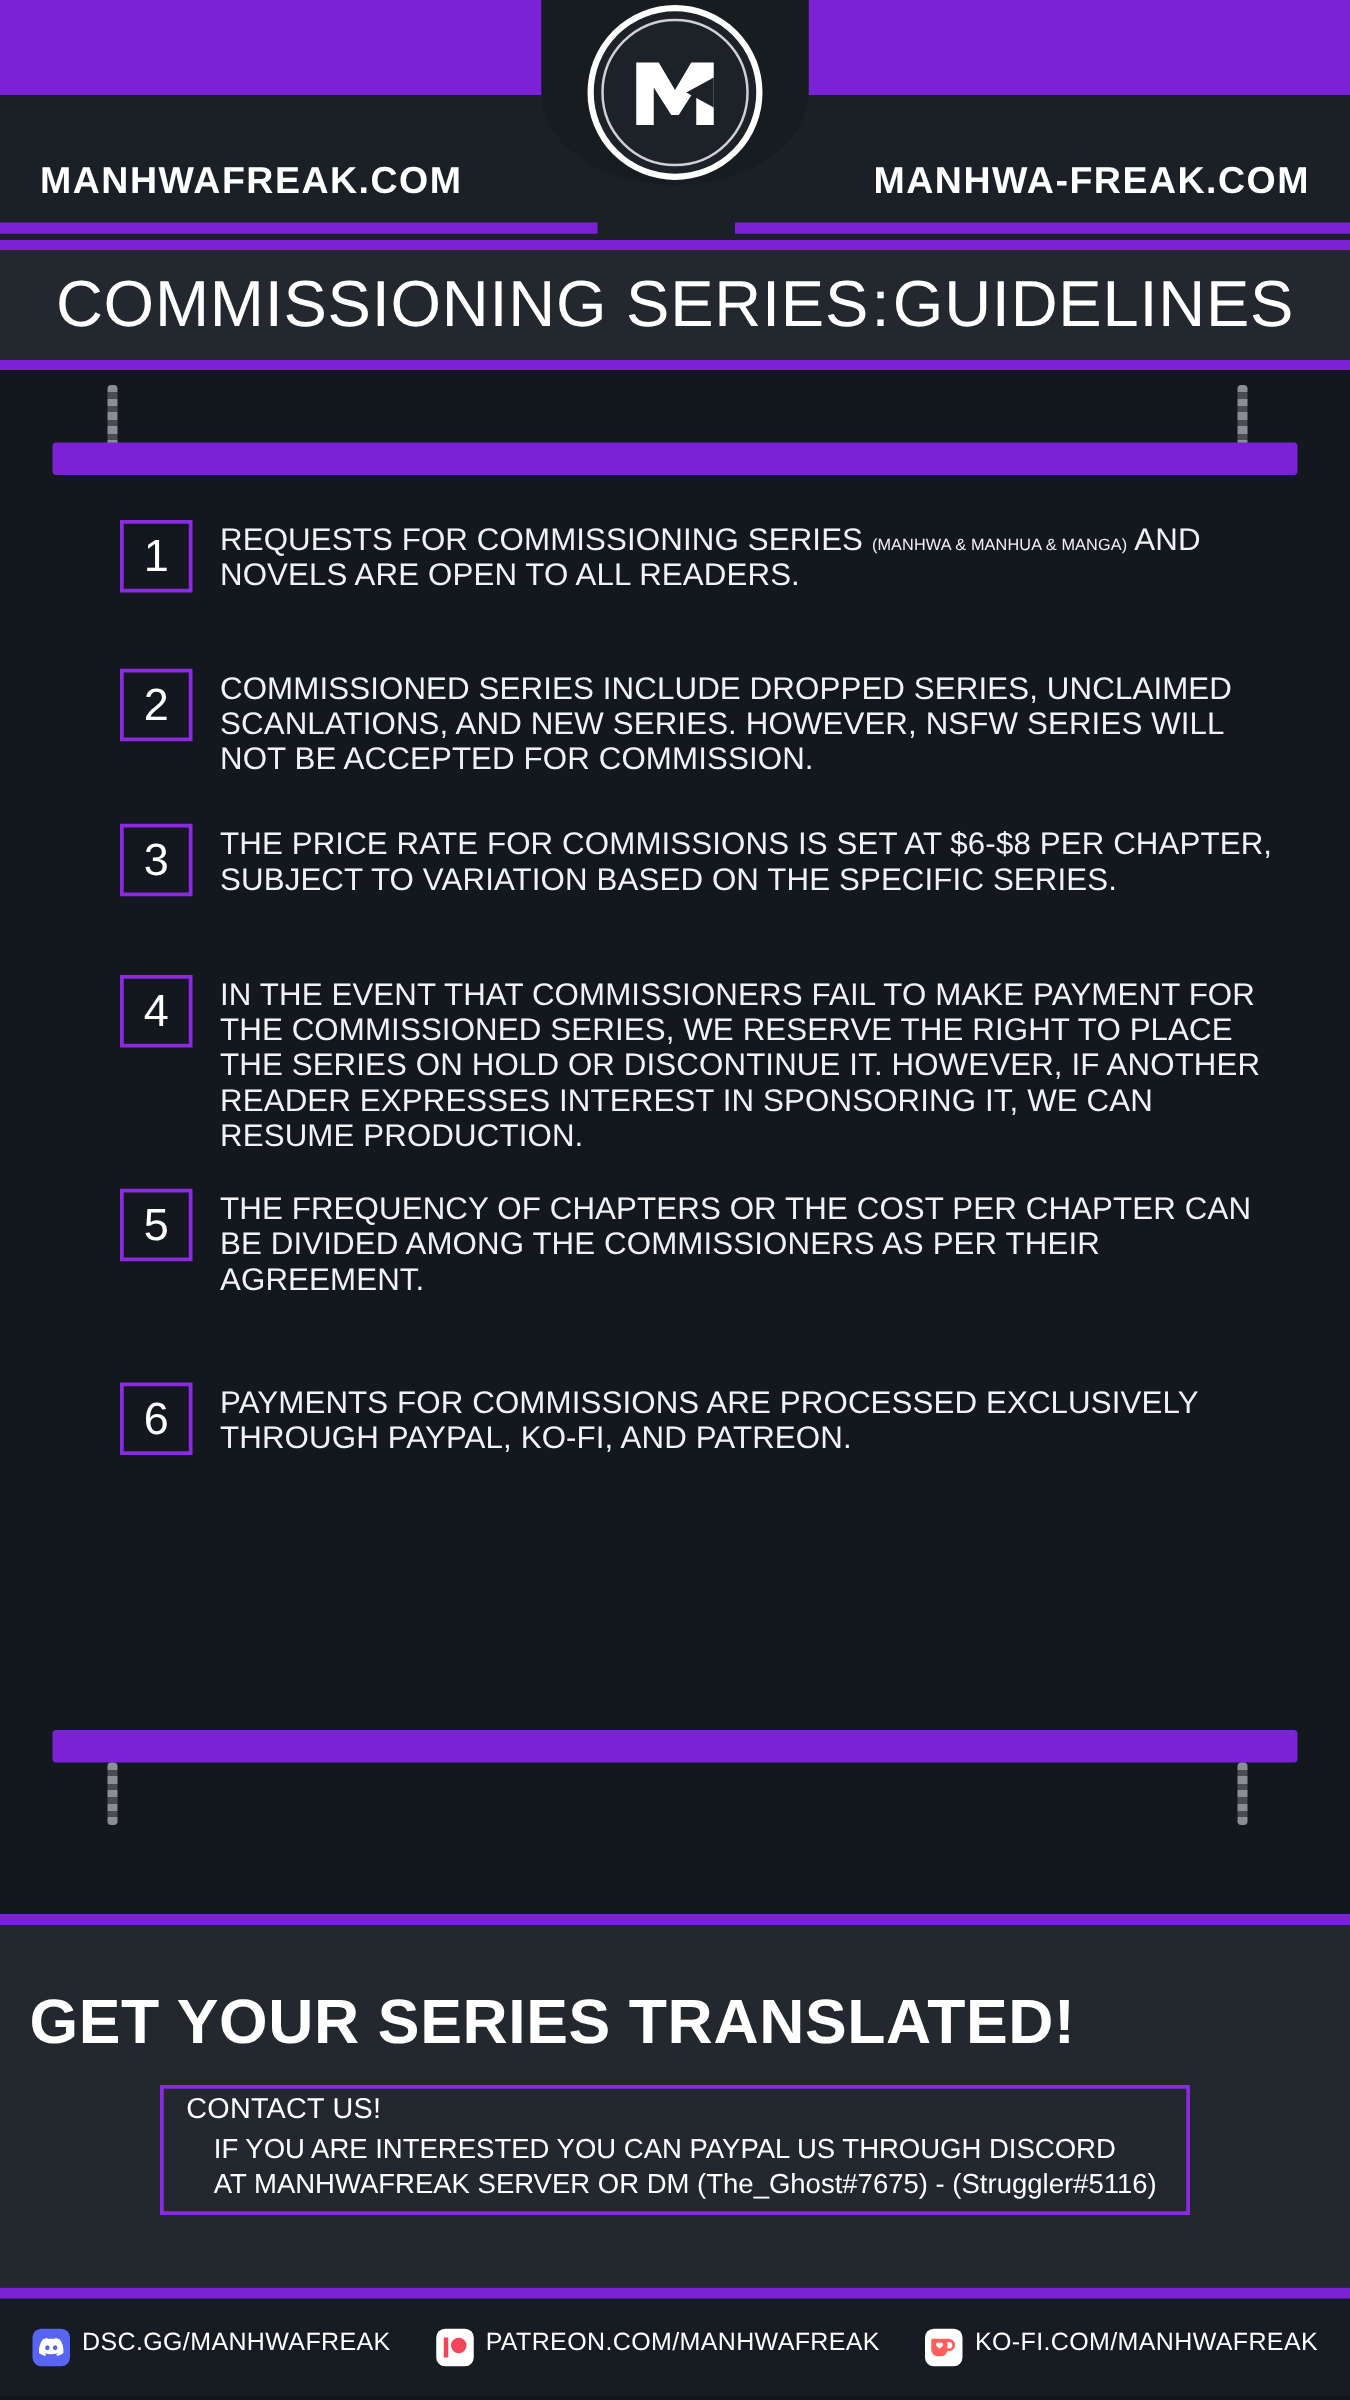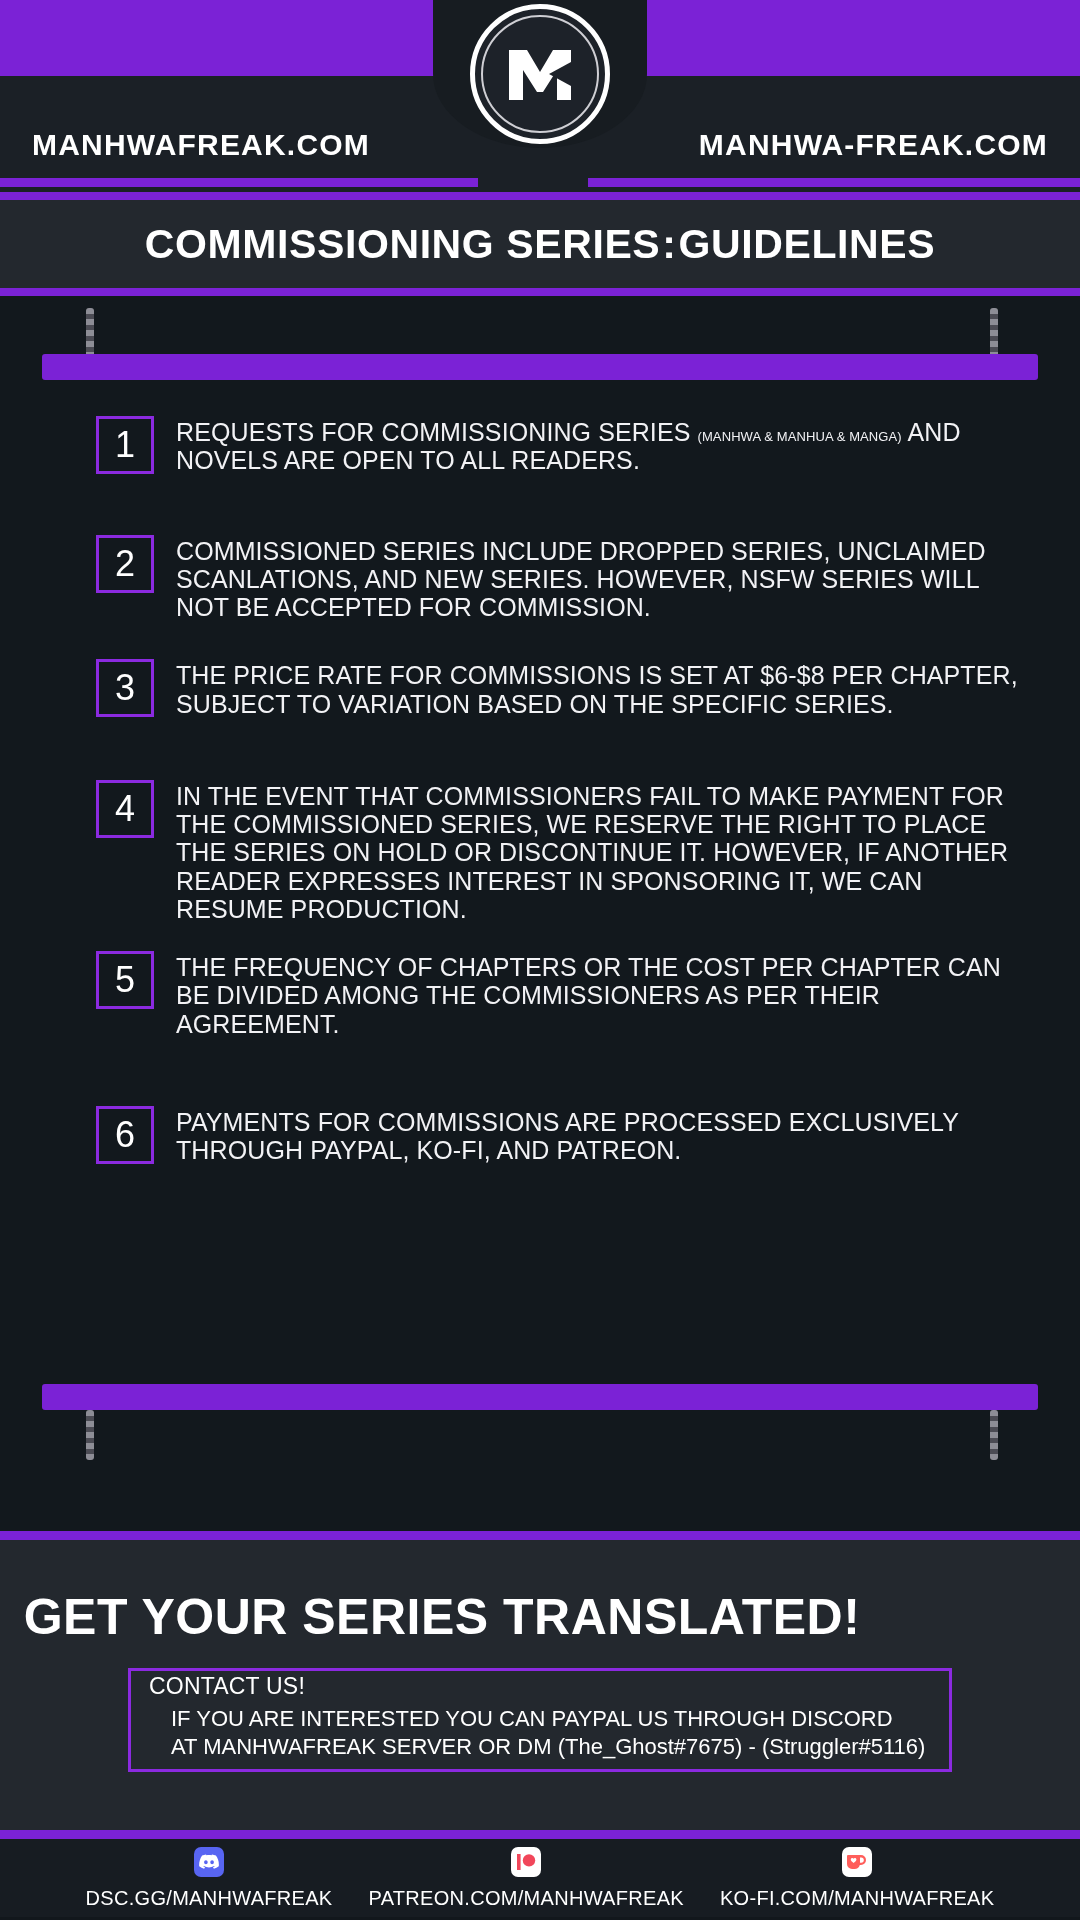--- a/index.html
+++ b/index.html
@@ -118,22 +118,22 @@
   .title-band {
     width: 1080px;
     height: 88px;
     background: #23282e;
     display: flex;
     align-items: center;
     justify-content: center;
   }
   .title-band h1 {
     margin: 0;
-    font-size: 41px;
-    font-weight: bold;
+    font-size: 52px;
+    font-weight: normal;
     letter-spacing: 0.6px;
   }
   .title-colon {
     color: #ffffff;
     padding: 0 2px;
   }
   .title-divider-bot {
     width: 1080px;
     height: 8px;
     background: #7b22d6;
@@ -250,26 +250,25 @@
     width: 1080px;
     height: 78px;
     background: #171c22;
     display: flex;
     align-items: center;
     justify-content: center;
     gap: 36px;
   }
   .link-item {
     display: flex;
-    align-items: center;
+    align-items: flex-start;
     gap: 10px;
     font-size: 20px;
     letter-spacing: 0.3px;
     color: #ffffff;
-    flex-direction: column;
   }
   .link-badge {
     width: 30px;
     height: 30px;
     border-radius: 7px;
     display: flex;
     align-items: center;
     justify-content: center;
     flex: 0 0 auto;
   }

